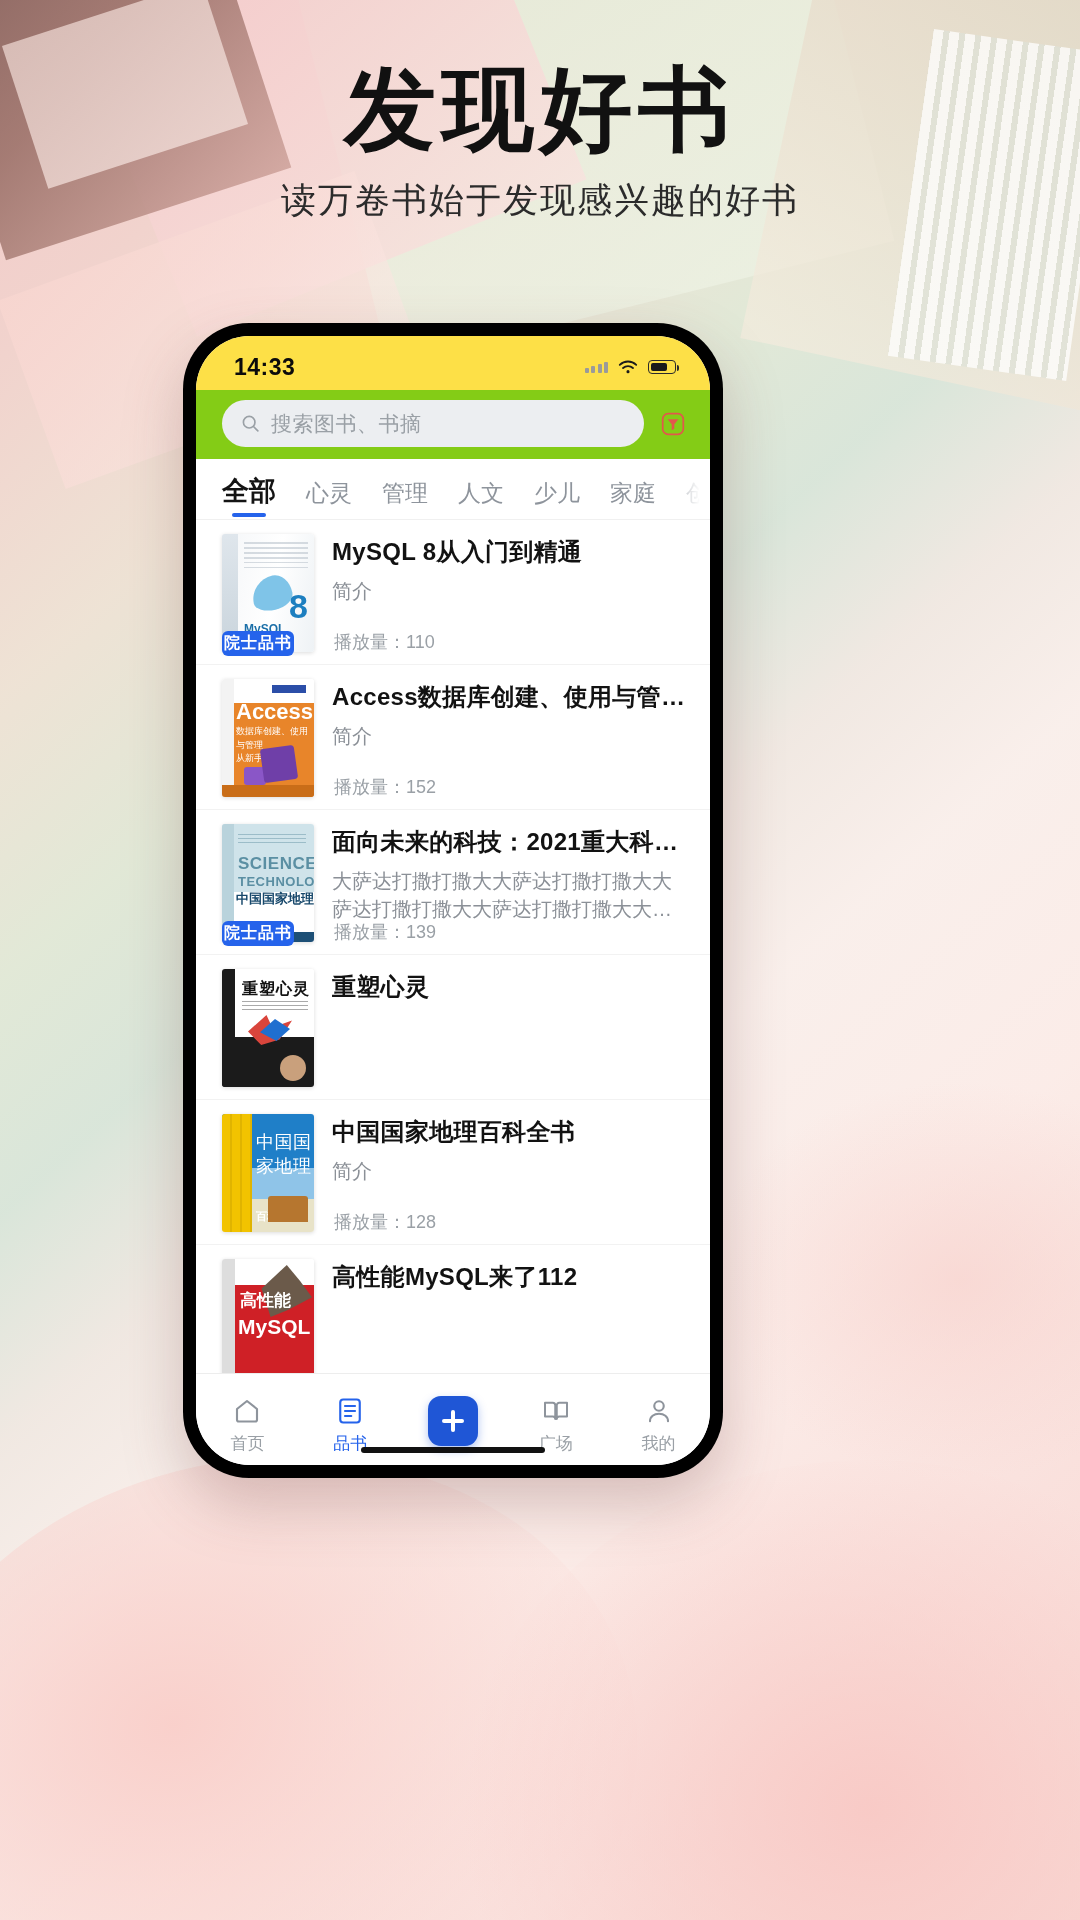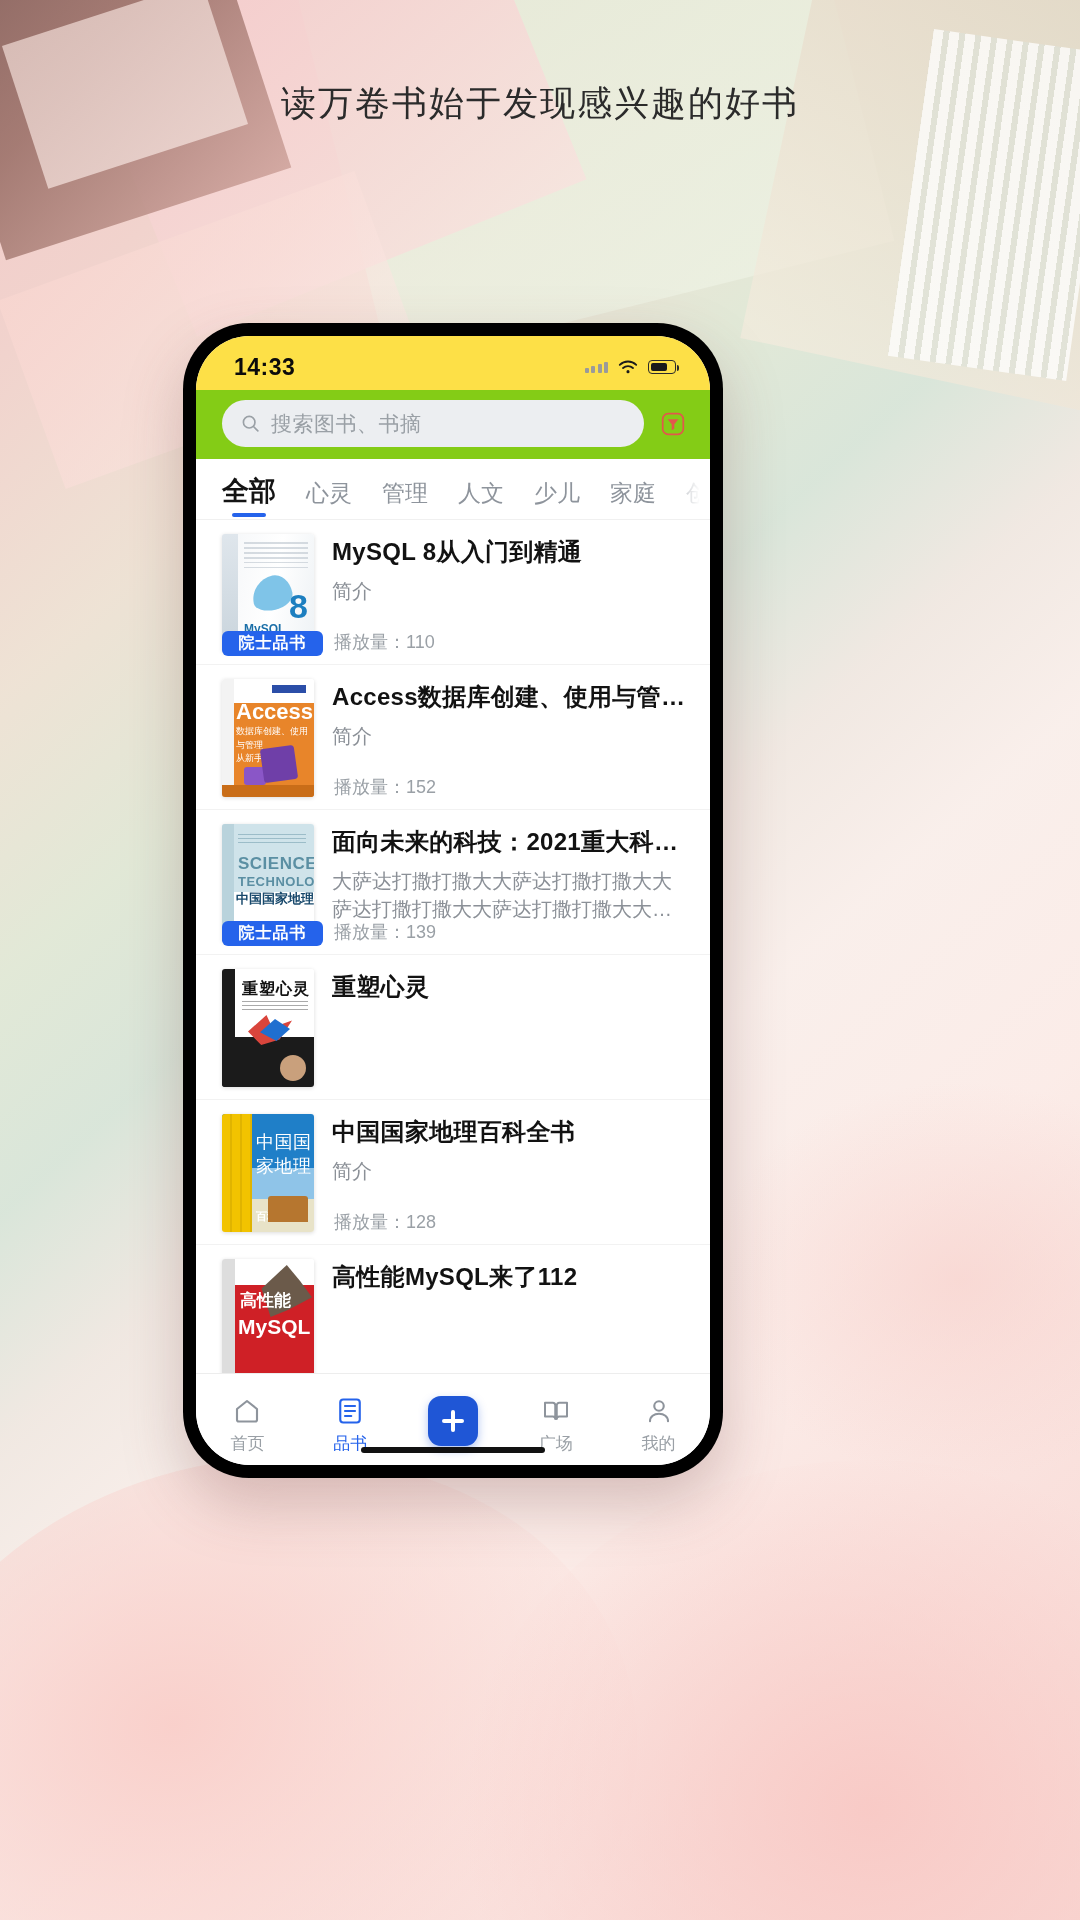--- a/index.html
+++ b/index.html
@@ -228,21 +228,21 @@
   .cover {
     width: 92px; height: 118px;
     border-radius: 3px;
     overflow: hidden;
     position: relative;
     background: #fff;
     box-shadow: 0 1px 4px rgba(0,0,0,.14);
   }
   .badge {
     position: absolute; left: 0; bottom: -4px;
-    width: 101px; height: 25px;
+    width: 72px; height: 25px;
     background: #2563eb; color: #fff;
     border-radius: 6px;
     font-size: 16px; font-weight: 700;
     display: flex; align-items: center; justify-content: center;
     letter-spacing: 1px;
   }
   .info { flex: 1; min-width: 0; padding-top: 2px; }
   .b-title {
     font-size: 24px; font-weight: 700; color: #121212;
     letter-spacing: .3px;
@@ -362,20 +362,21 @@
     <div class="book-a"></div>
     <div class="book-a2"></div>
     <div class="book-f"></div>
     <div class="blob-mid"></div>
     <div class="blob-bottom"></div>
     <div class="blob-bottom2"></div>
   </div>
 </div>
 
 <div class="poster-head">
+  <div class="poster-title">发现好书</div>
   <div class="poster-sub">读万卷书始于发现感兴趣的好书</div>
 </div>
 
 <div class="phone">
   <div class="screen">
 
     <div class="statusbar">
       <div class="status-time">14:33</div>
       <div class="status-right">
         <div class="sig-dots">

